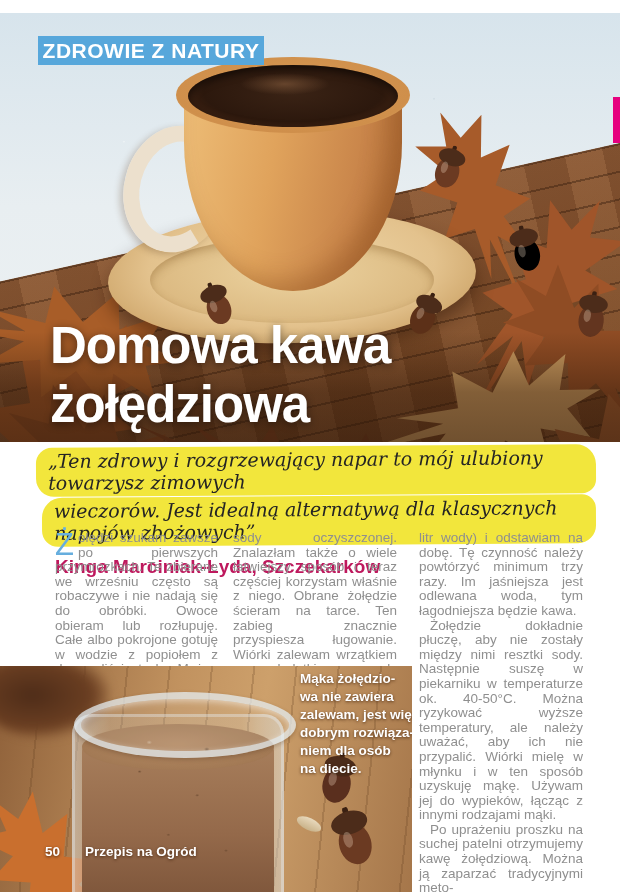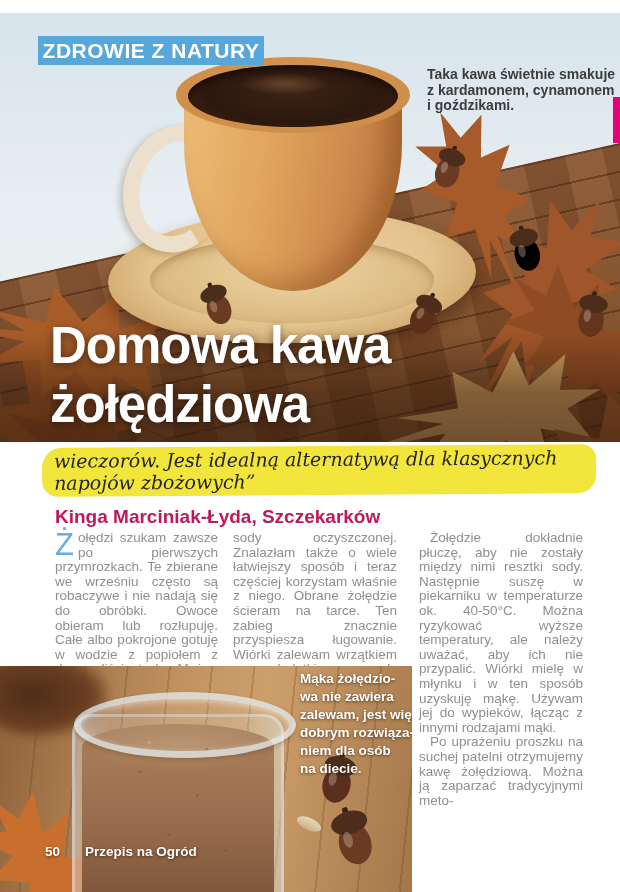--- a/index.html
+++ b/index.html
@@ -182,45 +182,46 @@
     <svg class="acorn" style="left:408px;top:278px;width:34px;height:45px;color:#5c3018;transform:rotate(24deg)" viewBox="0 0 40 52">
         <use href="#acornShape"></use>
       </svg>
 
     <div class="title-shade"></div>
 
     <div class="section-bar" style="background:#57a7db">
       <span>ZDROWIE Z NATURY</span>
     </div>
 
-    <div class="hero-caption">Taka kawa świetnie smakuje
-z kardamonem, cynamonem
-i goździkami.</div>
 
     <div class="magenta-bar" style="background:#e6007e"></div>
 
     <h1 class="hero-title">Domowa kawa żołędziowa</h1>
   </div>
 
   <div class="quote-block">
+    <div class="q-line">
+      <span class="hl" style="background:#f2e63c">„Ten zdrowy i rozgrzewający napar to mój ulubiony towarzysz zimowych</span>
+    </div>
     <div class="q-line second">
       <span class="hl" style="background:#f2e63c">wieczorów. Jest idealną alternatywą dla klasycznych napojów zbożowych”</span>
     </div>
     <div class="quote-author">Kinga Marciniak-Łyda, Szczekarków</div>
   </div>
 
   <div class="col col1">
     <p><span class="dropcap" style="color:#66aede">Ż</span><span>ołędzi szukam zawsze po pierwszych przymrozkach. Te zbierane we wrześniu często są robaczywe i nie nadają się do obróbki. Owoce obieram lub rozłupuję. Całe albo pokrojone gotuję w wodzie z popiołem z drzew liściastych. Można również użyć</span></p>
   </div>
 
   <div class="col col2">
     <p>sody oczyszczonej. Znalazłam także o wiele łatwiejszy sposób i teraz częściej korzystam właśnie z niego. Obrane żołędzie ścieram na tarce. Ten zabieg znacznie przyspiesza ługowanie. Wiórki zalewam wrzątkiem z dodatkiem sody oczyszczonej (ok. 1 łyżka na</p>
   </div>
 
   <div class="col col3">
+    <p>litr wody) i odstawiam na dobę. Tę czynność należy powtórzyć minimum trzy razy. Im jaśniejsza jest odlewana woda, tym łagodniejsza będzie kawa.</p>
     <p class="indent">Żołędzie dokładnie płuczę, aby nie zostały między nimi resztki sody. Następnie suszę w piekarniku w temperaturze ok. 40-50°C. Można ryzykować wyższe temperatury, ale należy uważać, aby ich nie przypalić. Wiórki mielę w młynku i w ten sposób uzyskuję mąkę. Używam jej do wypieków, łącząc z innymi rodzajami mąki.</p>
     <p class="indent">Po uprażeniu proszku na suchej patelni otrzymujemy kawę żołędziową. Można ją zaparzać tradycyjnymi meto-</p>
   </div>
 
   <div class="jar-photo">
     <div class="blur-acorns"></div>
 
     <svg class="leaf" style="left:-30px;top:110px;width:180px;height:220px;color:#c96f2e;transform:rotate(-38deg)" viewBox="0 0 100 210">
         <use href="#leafPath" fill="currentColor"></use>
       </svg>

